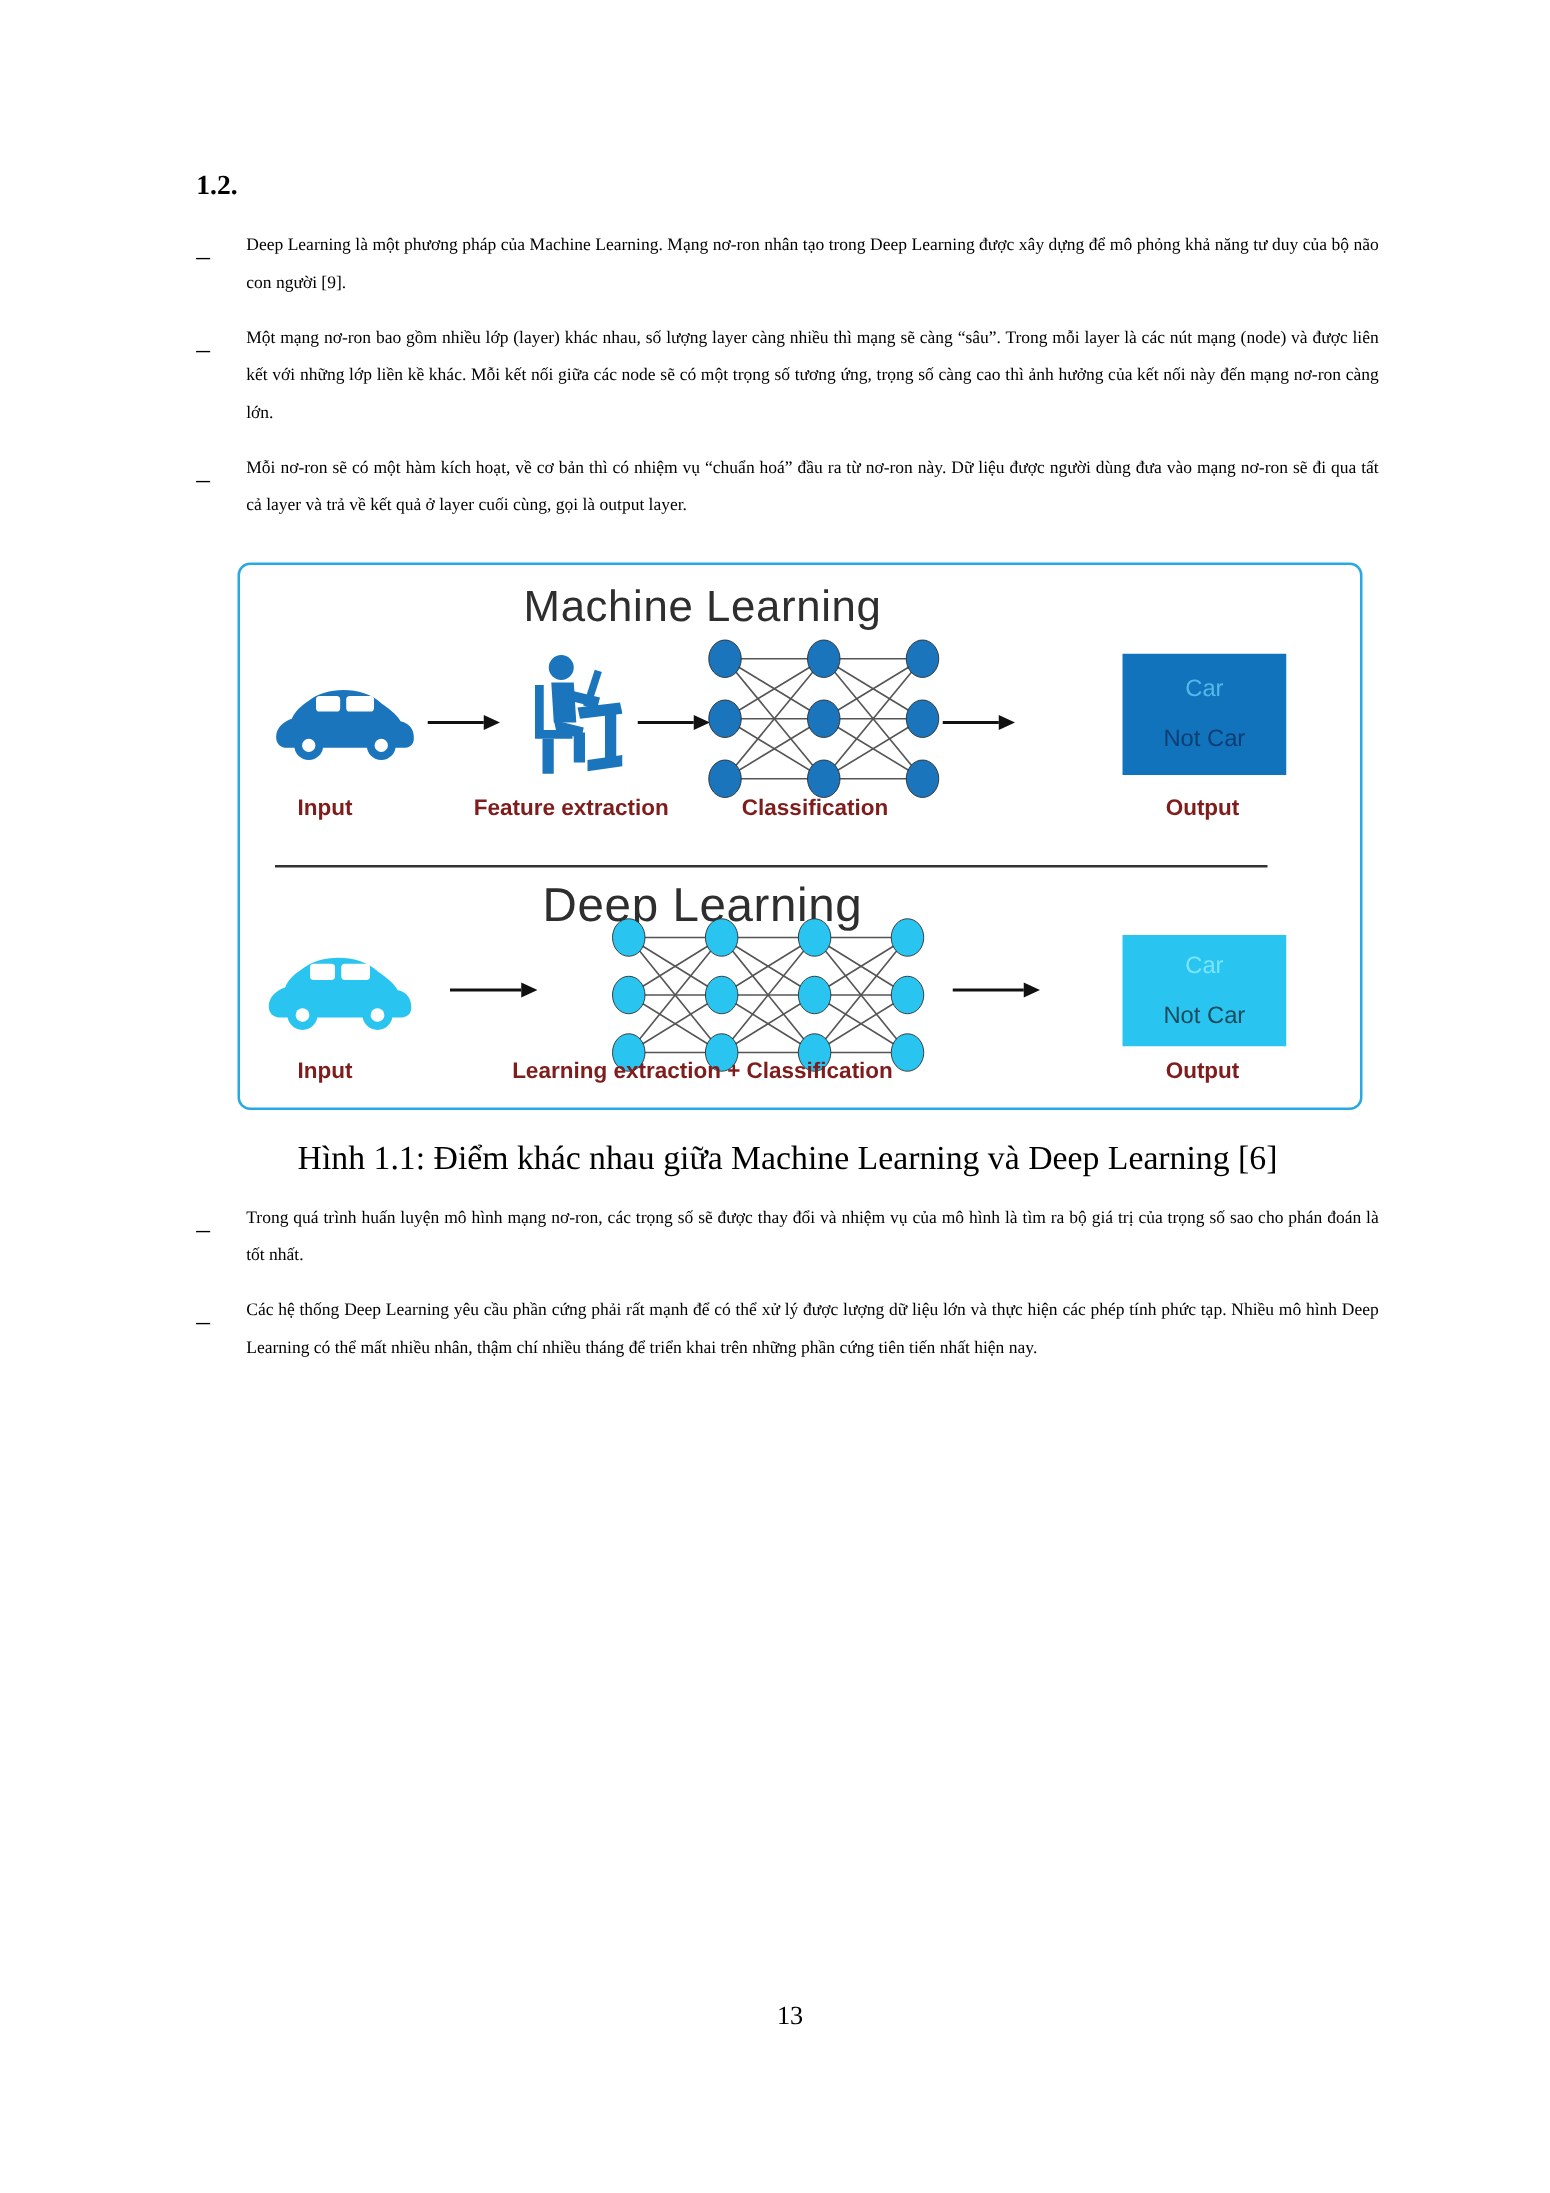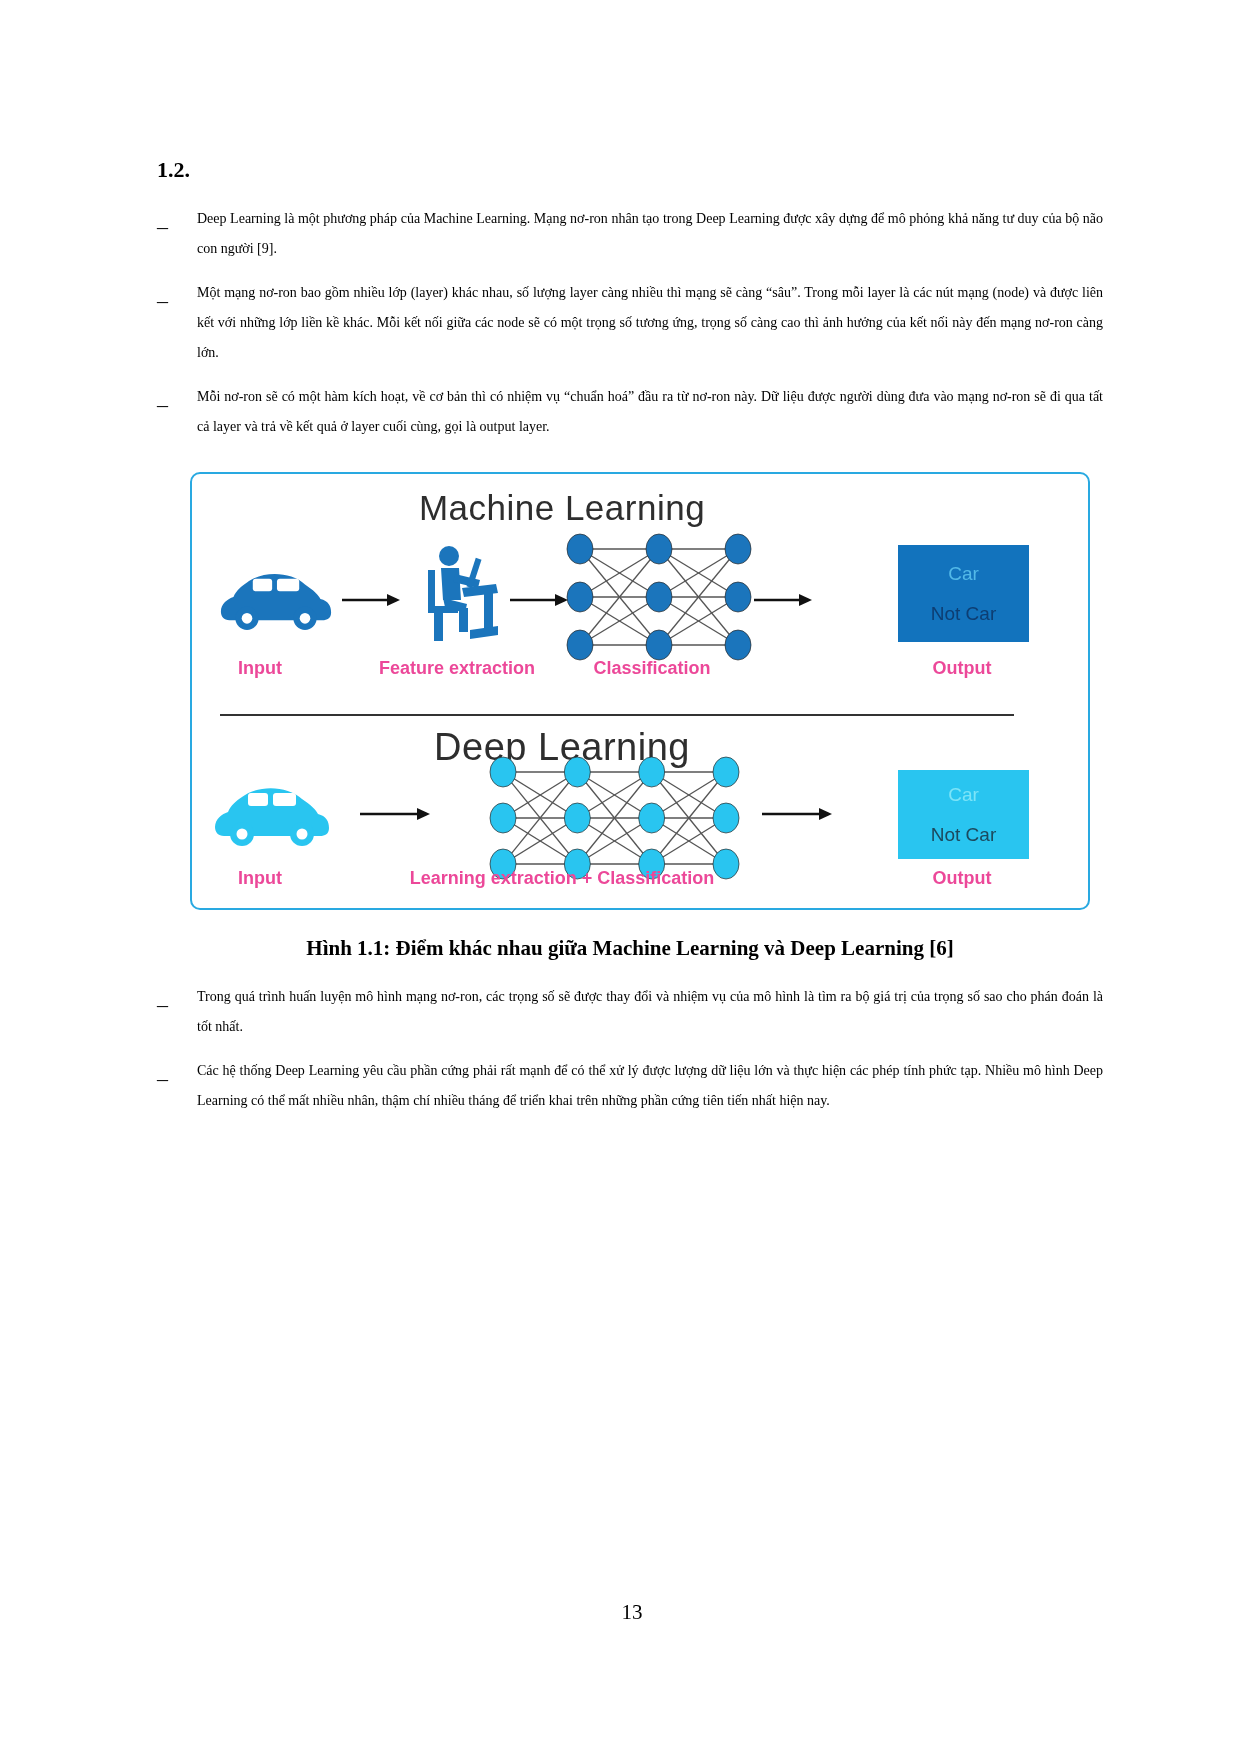--- a/index.html
+++ b/index.html
@@ -5,21 +5,21 @@
   html,body{margin:0;padding:0;background:#888;}
   .page{
     position:relative;
     width:1240px;height:1754px;
     margin:0 auto;
     background:#ffffff;
     font-family:"Liberation Serif", serif;
     color:#000;
     overflow:hidden;
   }
-  .content{position:absolute;left:157px;top:130px;width:946px;margin-top:22px;}
+  .content{position:absolute;left:157px;top:130px;width:946px;}
   .heading{display:flex;font-weight:bold;font-size:22px;line-height:36px;margin:0 0 16px 0;}
   .heading .h-num{width:40px;flex:none;}
   .bullet{display:flex;margin:0 0 14px 0;}
   .bullet .dash{width:40px;flex:none;font-size:22px;line-height:46px;}
   .bullet p{flex:1;margin:0;font-size:14px;line-height:30px;text-align:justify;}
 
   
   .figure{
     position:relative;
     margin:30px 0 0 33px;
@@ -27,29 +27,29 @@
     border:2px solid #29a9e1;
     border-radius:10px;
     box-sizing:border-box;
     font-family:"Liberation Sans", sans-serif;
     background:#fff;
   }
   .fig-title{position:absolute;left:0;width:740px;text-align:center;color:#2e2e2e;font-weight:400;letter-spacing:0.5px;}
   .ml-title{top:14px;font-size:35px;}
   .dl-title{top:252px;font-size:38px;}
   .fig-abs{position:absolute;}
-  .row-label{position:absolute;transform:translateX(-50%);font-size:18px;font-weight:600;color:#ec4899;white-space:nowrap;}
+  .row-label{position:absolute;transform:translateX(-50%);font-size:18px;font-weight:600;color:#7f1d1d;white-space:nowrap;}
   .divider{position:absolute;left:28px;top:240px;width:794px;height:2px;background:#333;}
   .out-box{position:absolute;display:flex;flex-direction:column;justify-content:center;align-items:center;gap:18px;font-size:19px;font-weight:500;}
   .out-ml{left:706px;top:71px;width:131px;height:97px;background:#1273bd;}
   .out-dl{left:706px;top:296px;width:131px;height:89px;background:#29c5f0;}
   .out-ml .car{color:#53b9e8;} .out-ml .notcar{color:#0d3e73;}
   .out-dl .car{color:#7ce4f8;} .out-dl .notcar{color:#1c4a5e;}
 
-  .caption{margin-top:18px;text-align:center;font-weight:bold;font-size:21px;line-height:40px;}
+  .caption{margin-top:18px;text-align:center;font-weight:normal;font-size:27px;line-height:40px;}
   .bullets-bottom{margin-top:14px;}
   .pagenum{position:absolute;left:12px;top:1600px;width:100%;text-align:center;font-size:21px;font-family:"Liberation Serif", serif;}
 </style>
 </head>
 <body>
 
 <div class="page">
   <div class="content">
 
     <div class="heading">

